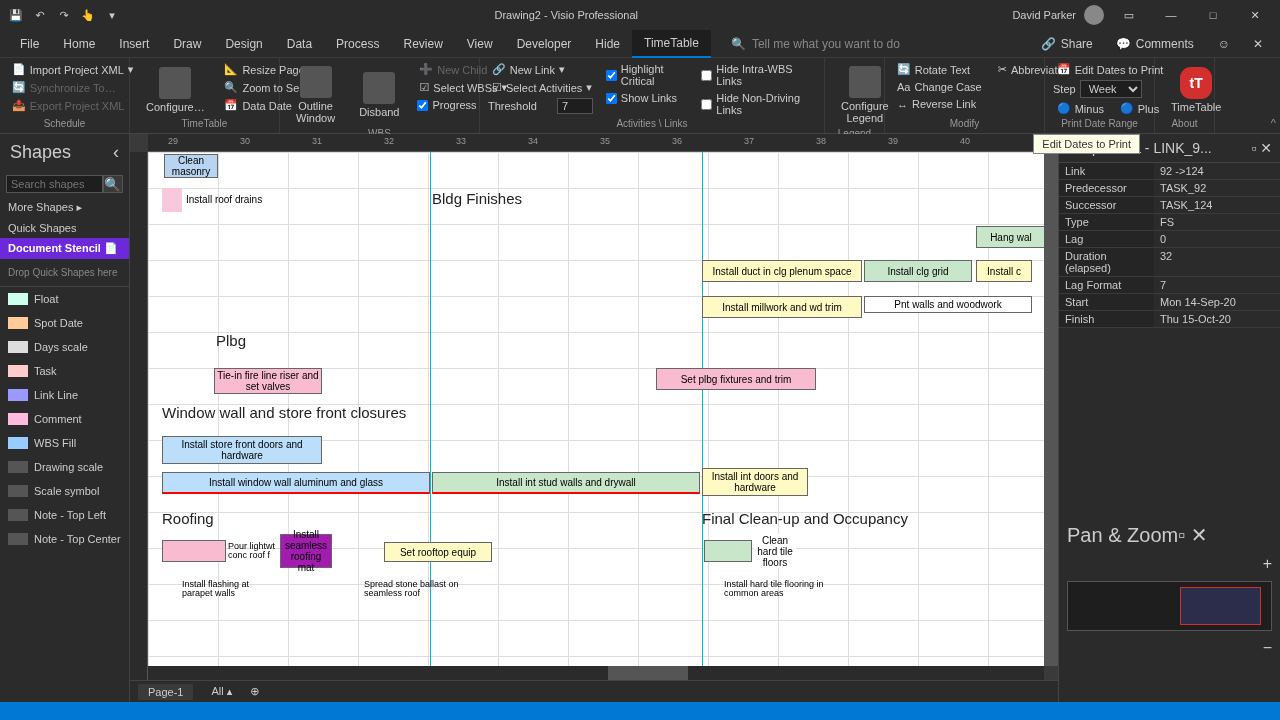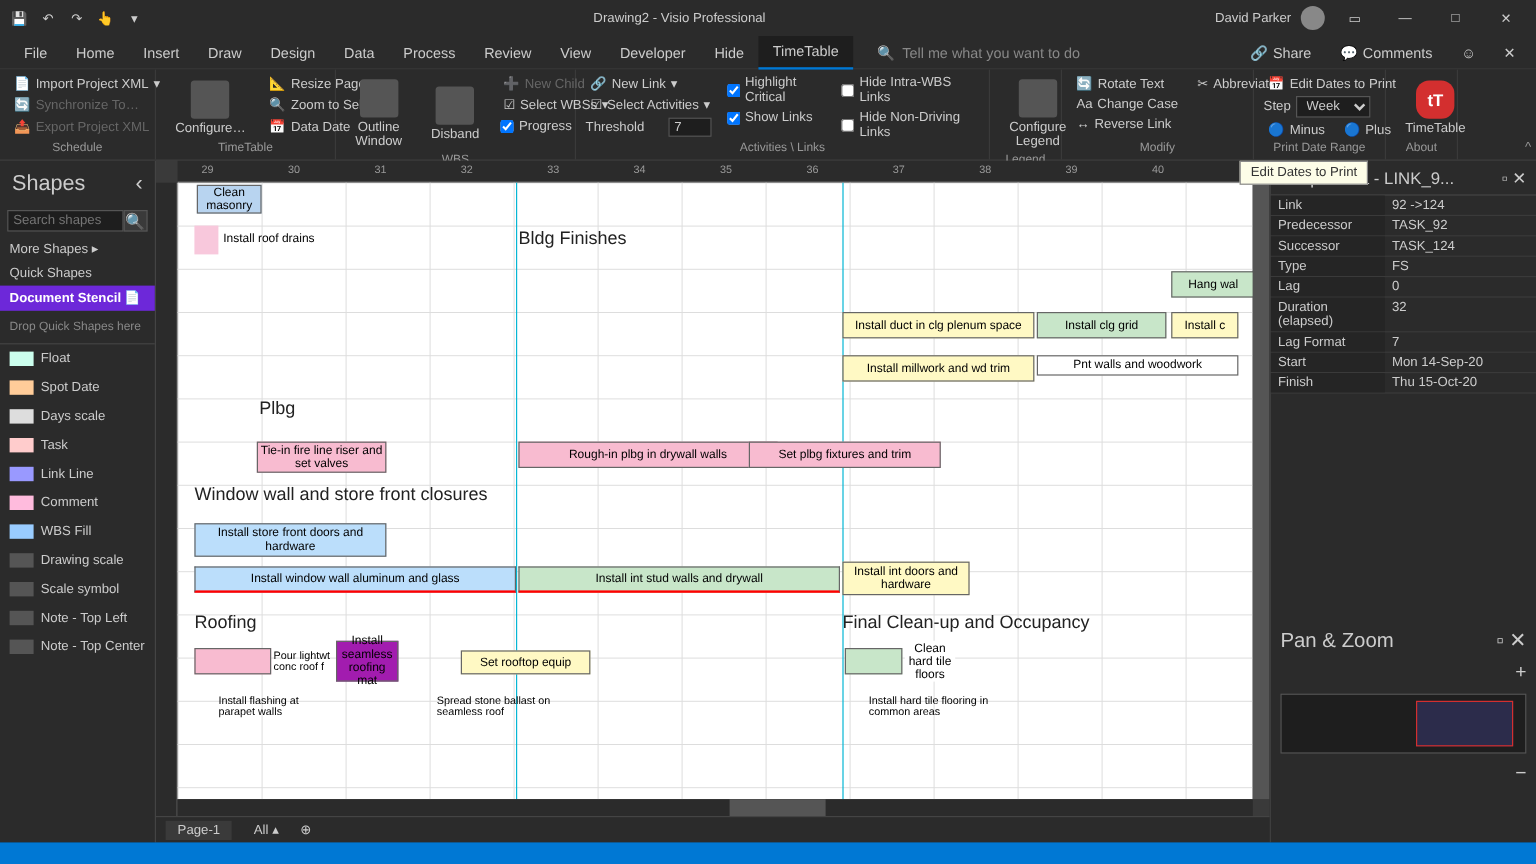--- a/index.html
+++ b/index.html
@@ -61,21 +61,21 @@
 .pagetabs{height:22px;background:#2b2b2b;display:flex;align-items:center;padding:0 8px;gap:8px;color:#ccc;font-size:11px;border-top:1px solid #444}
 .pagetabs .pt{padding:2px 10px;cursor:pointer}
 .pagetabs .pt.active{background:#3a3a3a;font-weight:normal}
 .right-panels{width:222px;background:#2b2b2b;color:#ccc;display:flex;flex-direction:column;border-left:1px solid #444}
 .shapedata{flex:0 0 auto}
 .shapedata .hdr{padding:6px 8px;font-size:14px;display:flex;justify-content:space-between;align-items:center;border-bottom:1px solid #444}
 .shapedata .row{display:flex;font-size:11px;border-bottom:1px solid #3a3a3a}
 .shapedata .row .k{width:95px;padding:2px 6px;background:#252525}
 .shapedata .row .v{flex:1;padding:2px 6px}
 .panzoom{flex:1;display:flex;flex-direction:column}
-.panzoom .hdr{padding:8px;font-size:17px;display:flex;justify-content:space-between;align-items:center}
+.panzoom .hdr{padding:8px;font-size:20px;display:flex;align-items:center}
 .panzoom .mini{margin:8px;flex:0 0 auto;height:50px;background:#1e1e1e;border:1px solid #555;position:relative}
 .panzoom .mini .view{position:absolute;border:1px solid #d32f2f;background:rgba(100,100,255,0.2)}
 .statusbar{position:absolute;bottom:0;left:0;right:0;height:18px;background:#0078d4}
 </style>
 </head>
 <body>
 
 <div class="titlebar">
   <div class="qat">
     <span>💾</span>
@@ -343,22 +343,21 @@
         <span style="position:absolute;left:38px;top:42px;font-size:10px">Install roof drains</span>
         <div class="section-label" style="left:284px;top:38px">Bldg Finishes</div>
         <div class="task" style="left:828px;top:74px;width:70px;height:22px;background:#c8e6c9">Hang wal</div>
         <div class="task" style="left:554px;top:108px;width:160px;height:22px;background:#fff9c4">Install duct in clg plenum space</div>
         <div class="task" style="left:716px;top:108px;width:108px;height:22px;background:#c8e6c9">Install clg grid</div>
         <div class="task" style="left:828px;top:108px;width:56px;height:22px;background:#fff9c4">Install c</div>
         <div class="task" style="left:554px;top:144px;width:160px;height:22px;background:#fff9c4">Install millwork and wd trim</div>
         <div class="task" style="left:716px;top:144px;width:168px;height:17px;background:#fff">Pnt walls and woodwork</div>
         <div class="section-label" style="left:68px;top:180px">Plbg</div>
         <div class="task" style="left:66px;top:216px;width:108px;height:26px;background:#f8bbd0">Tie-in fire line riser and set valves</div>
-        <div class="task" style="left:284px;top:216px;width:216px;height:22px;background:#f8bbd0">Rough-in plbg in drywall walls</div>
-        <div class="task" style="left:476px;top:216px;width:160px;height:22px;background:#f8bbd0">Set plbg fixtures and trim</div>
+        <div class="task" style="left:508px;top:216px;width:160px;height:22px;background:#f8bbd0">Set plbg fixtures and trim</div>
         <div class="section-label" style="left:14px;top:252px">Window wall and store front closures</div>
         <div class="task" style="left:14px;top:284px;width:160px;height:28px;background:#bbdefb">Install store front doors and hardware</div>
         <div class="task" style="left:14px;top:320px;width:268px;height:22px;background:#bbdefb;border-bottom:2px solid red">Install window wall aluminum and glass</div>
         <div class="task" style="left:284px;top:320px;width:268px;height:22px;background:#c8e6c9;border-bottom:2px solid red">Install int stud walls and drywall</div>
         <div class="task" style="left:554px;top:316px;width:106px;height:28px;background:#fff9c4">Install int doors and hardware</div>
         <div class="section-label" style="left:14px;top:358px">Roofing</div>
         <div class="section-label" style="left:554px;top:358px">Final Clean-up and Occupancy</div>
         <div class="task" style="left:14px;top:388px;width:64px;height:22px;background:#f8bbd0"></div>
         <span style="position:absolute;left:80px;top:390px;font-size:9px;width:50px;line-height:1">Pour lightwt conc roof f</span>
         <div class="task" style="left:132px;top:382px;width:52px;height:34px;background:#a21caf">Install seamless roofing mat</div>

